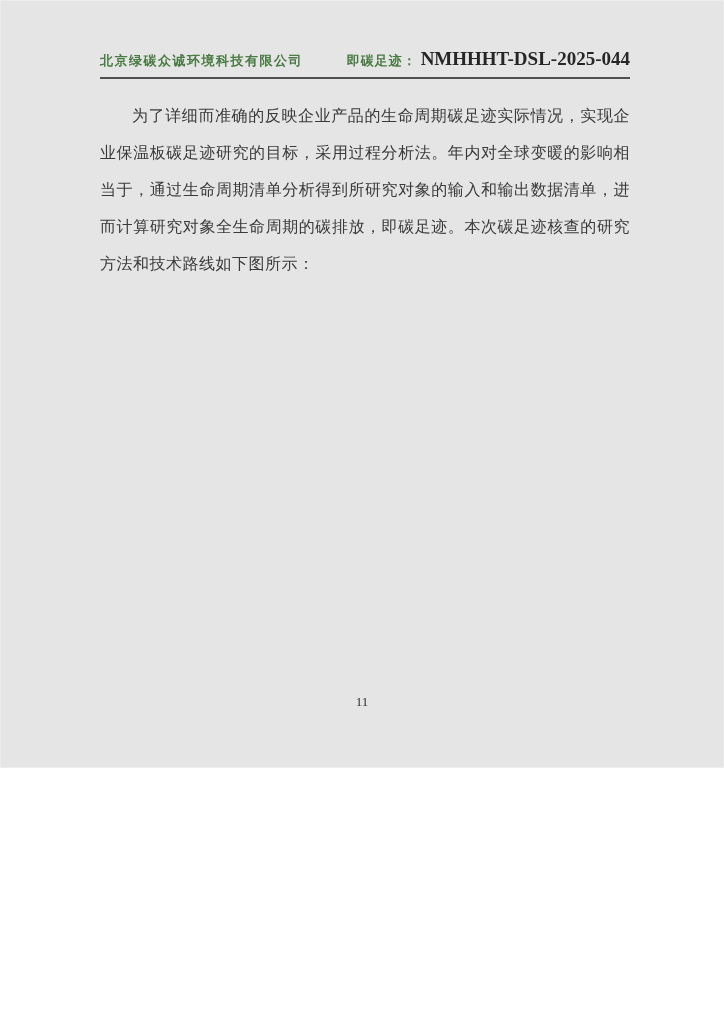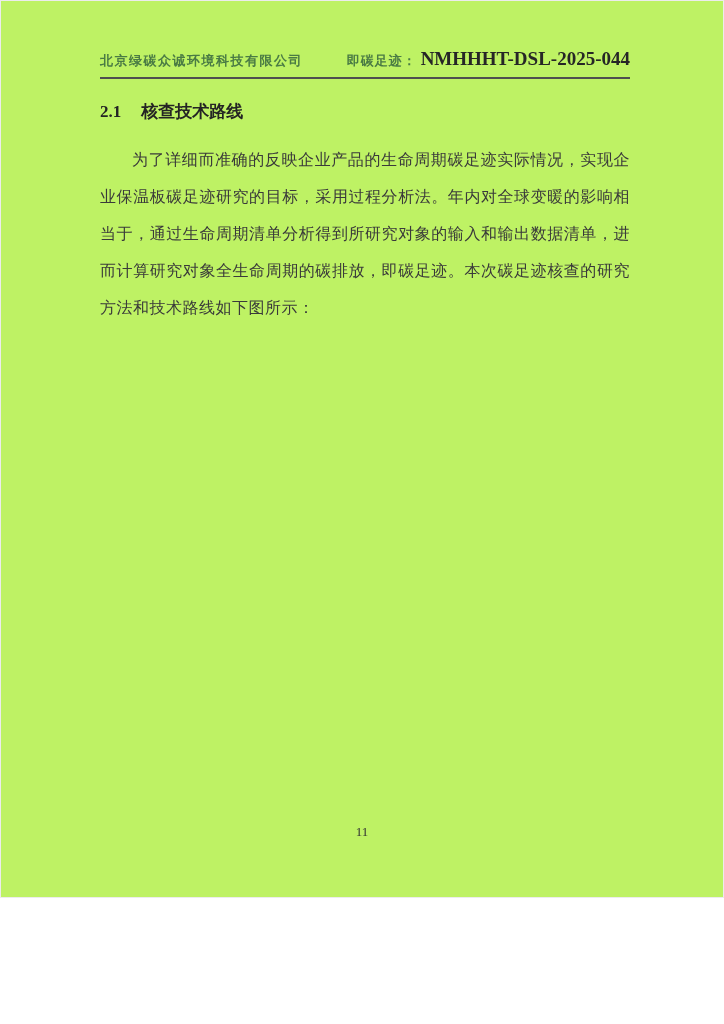--- a/index.html
+++ b/index.html
@@ -3,23 +3,23 @@
 <meta charset="utf-8">
 <style>
   html, body {
     margin: 0;
     padding: 0;
     background: #ffffff;
   }
   .page {
     position: relative;
     width: 724px;
-    height: 898px;
+    height: 768px;
     box-sizing: border-box;
-    background: #bef264;
+    background: #e5e5e5;
     box-shadow: inset 0 0 0 1px #ececec;
     padding: 48px 94px 8px 100px;
     font-family: "Liberation Serif", "DejaVu Serif", serif;
     color: #3a3a3a;
     overflow: hidden;
   }
   .page-header {
     display: flex;
     justify-content: space-between;
     align-items: baseline;
@@ -99,23 +99,20 @@
     <span class="archive">
       <span class="archive-label">即碳足迹：</span>
       <span class="archive-value">NMHHHT-DSL-2025-044</span>
     </span>
   </header>
 
   <main>
 
 
 
-    <h2 class="h-sub">
-      <span class="h-num">2.1</span><span class="h-title">核查技术路线</span>
-    </h2>
 
     <p class="para para-indent">为了详细而准确的反映企业产品的生命周期碳足迹实际情况，实现企业保温板碳足迹研究的目标，采用过程分析法。年内对全球变暖的影响相当于，通过生命周期清单分析得到所研究对象的输入和输出数据清单，进而计算研究对象全生命周期的碳排放，即碳足迹。本次碳足迹核查的研究方法和技术路线如下图所示：</p>
 
   </main>
 
   <footer class="page-footer">
     <span>11</span>
   </footer>
 
 </div>

